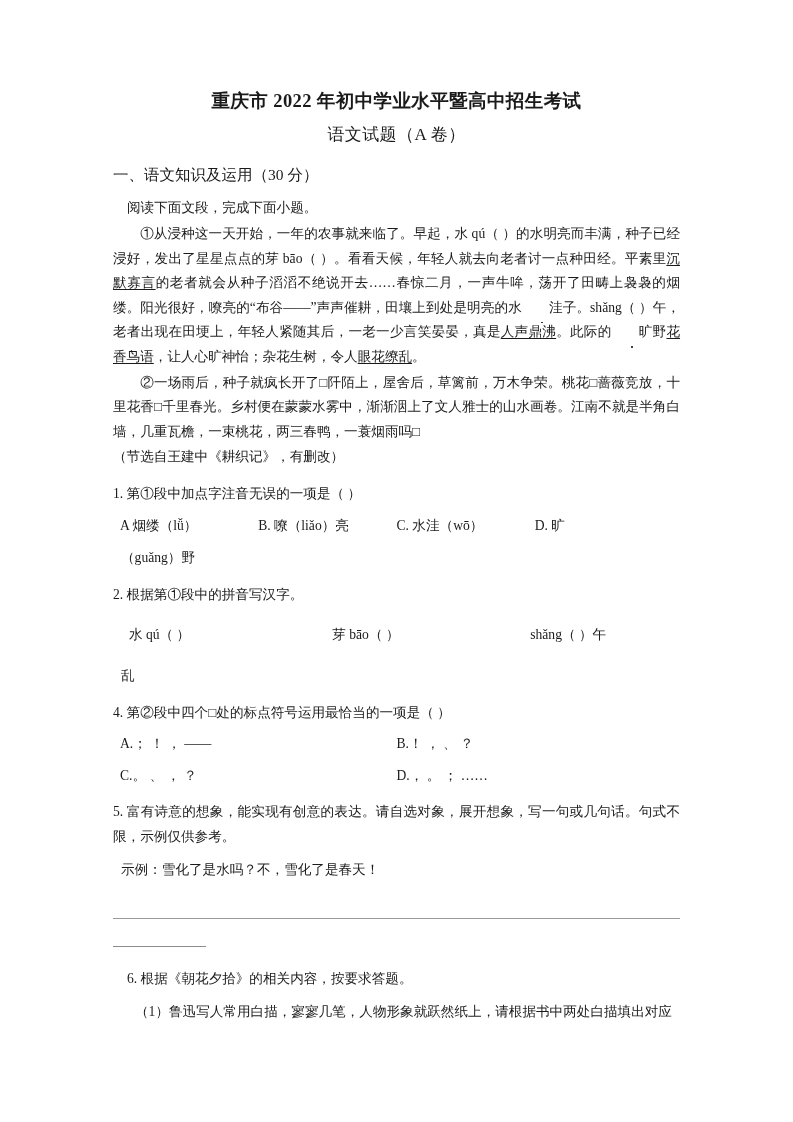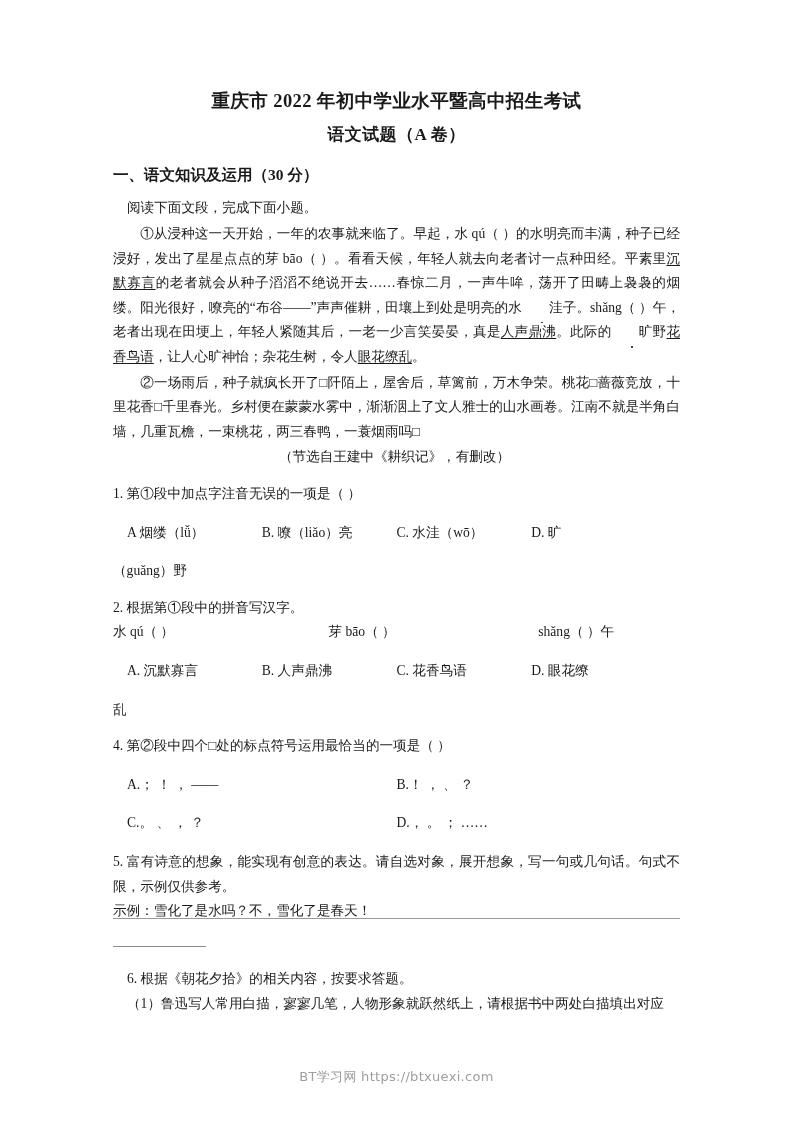--- a/index.html
+++ b/index.html
@@ -34,29 +34,29 @@
     text-align: center;
     font-size: 18.5px;
     font-weight: bold;
     letter-spacing: 0.4px;
     line-height: 1.5;
     margin: 0 0 6px 0;
   }
   .doc-subtitle {
     text-align: center;
     font-size: 17px;
-    font-weight: bold;
+    font-weight: normal;
     letter-spacing: 0.4px;
     line-height: 1.5;
     margin: 0 0 16px 0;
   }
 
   .section-heading {
     font-size: 15.5px;
-    font-weight: bold;
+    font-weight: normal;
     margin: 0 0 9px 0;
     line-height: 1.5;
   }
 
   
   .para {
     font-size: 13.6px;
     line-height: 24.6px;
     margin: 0 0 1px 0;
     text-align: justify;
@@ -64,21 +64,21 @@
   }
   .para.indent { text-indent: 2em; }
   .lead {
     font-size: 13.6px;
     line-height: 24.6px;
     margin: 0 0 2px 14px;
   }
   .attrib {
     font-size: 13.6px;
     line-height: 24.6px;
-    text-align: center;
+    text-align: left;
     margin: 0 0 7px 0;
     padding-right: 4px;
   }
 
   u.uline { text-decoration: underline; text-underline-offset: 2px; }
   .dotted {
     position: relative;
     display: inline-block;
   }
   .dotted::after {
@@ -95,37 +95,37 @@
 
   
   .q-stem {
     font-size: 13.6px;
     line-height: 24.6px;
     margin: 12px 0 0 0;
   }
   .q-cont {
     font-size: 13.6px;
     line-height: 24.6px;
-    margin: 0;
+    margin: 8px;
   }
   .opt-row {
     display: flex;
     font-size: 13.6px;
     line-height: 24.6px;
-    margin: 14px;
+    margin: 7px;
   }
   .opt-row > span { display: block; }
   .opt-4 > span { width: 25%; }
   .opt-2 > span { width: 50%; }
 
   .fill-row {
     display: flex;
     font-size: 13.6px;
     line-height: 24.6px;
-    margin: 0;
+    margin: 16px;
     justify-content: space-between;
   }
   .fill-row > span { display: block; }
   .fill-row > span:nth-child(1) { width: 38%; }
   .fill-row > span:nth-child(2) { width: 37%; }
   .fill-row > span:nth-child(3) { width: 25%; }
 
   
   .rule-full {
     position: absolute;
@@ -192,26 +192,20 @@
     </div>
     <div class="q-cont">（guǎng）野</div>
 
     <div class="q-stem">2. 根据第①段中的拼音写汉字。</div>
     <div class="fill-row">
       <span>水 qú（        ）</span>
       <span>芽 bāo（        ）</span>
       <span>shǎng（        ）午</span>
     </div>
 
-    <div class="opt-row opt-4">
-      <span>A. 沉默寡言</span>
-      <span>B. 人声鼎沸</span>
-      <span>C. 花香鸟语</span>
-      <span>D. 眼花缭</span>
-    </div>
     <div class="q-cont">乱</div>
 
     <div class="q-stem">4. 第②段中四个□处的标点符号运用最恰当的一项是（    ）</div>
     <div class="opt-row opt-2">
       <span>A.；  ！  ，  ——</span>
       <span>B.！  ，  、  ？</span>
     </div>
     <div class="opt-row opt-2">
       <span>C.。  、  ，  ？</span>
       <span>D.，  。  ；  ……</span>
@@ -223,15 +217,14 @@
   </div>
 
   <div class="rule-full"></div>
   <div class="rule-short"></div>
 
   <div class="tail">
     <div class="q-stem">6. 根据《朝花夕拾》的相关内容，按要求答题。</div>
     <div class="q-cont">（1）鲁迅写人常用白描，寥寥几笔，人物形象就跃然纸上，请根据书中两处白描填出对应</div>
   </div>
 
-  <div class="footer-mark">BT学习网 https://btxuexi.com</div>
 
 </div>
 
 </body></html>

